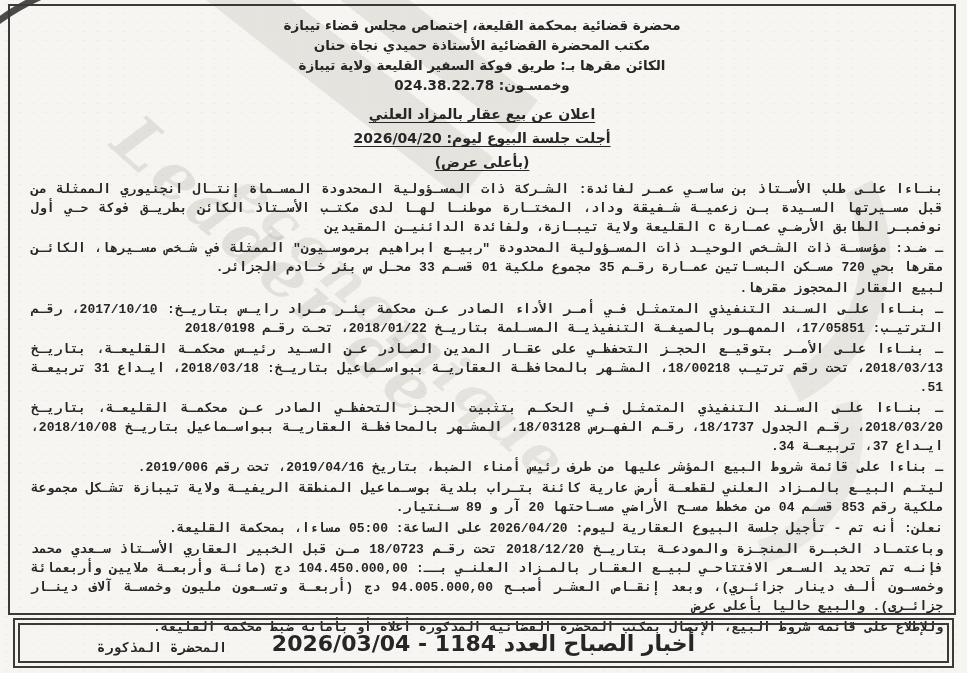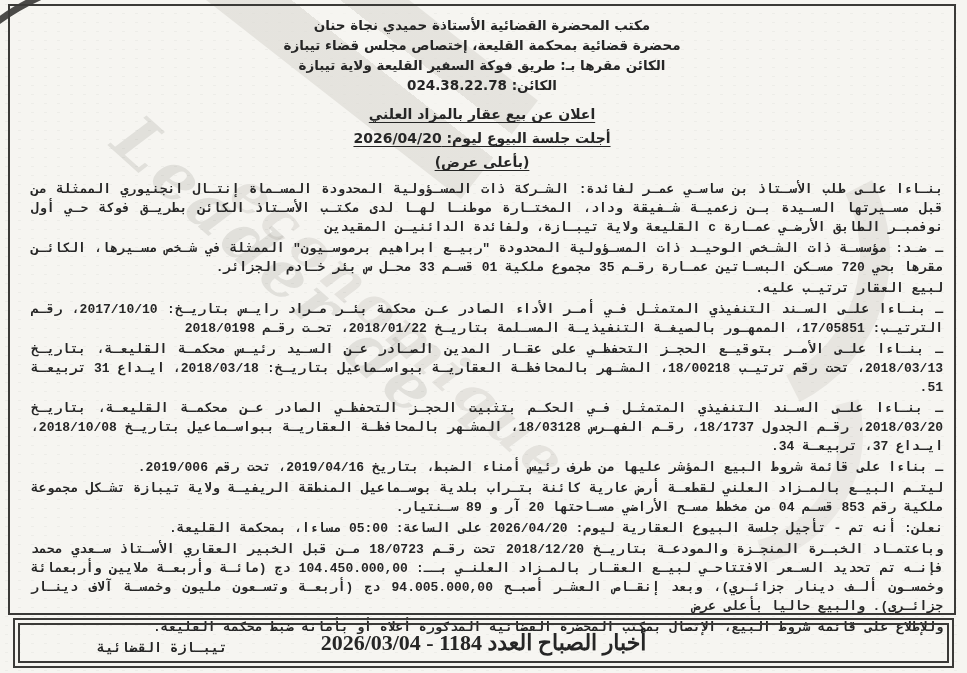--- a/index.html
+++ b/index.html
@@ -115,63 +115,62 @@
   }
   .footer-inner {
     width: 100%; height: 100%;
     border: 2px solid #3b3a38;
     box-sizing: border-box;
     display: flex;
     align-items: center;
     justify-content: center;
     font-weight: bold;
     font-size: 22px;
-    font-family: Liberation Serif, serif;
   }
 </style>
 </head>
 <body>
 
 <div class="paper">
 
   <div class="wm wm-band"></div>
   <div class="wm swoosh-dark"></div>
   <div class="wm wm-arc-right"></div>
   <div class="wm wm-arc-right2"></div>
   <div class="wm wm-text wm-text1">Leader de</div>
   <div class="wm wm-text wm-text2">economique</div>
 
   <div class="main-box">
 
     <div class="office-header">
+      <div>محضرة قضائية بمحكمة القليعة، إختصاص مجلس قضاء تيبازة</div>
       <div>مكتب المحضرة القضائية الأستاذة حميدي نجاة حنان</div>
-      <div>محضرة قضائية بمحكمة القليعة، إختصاص مجلس قضاء تيبازة</div>
       <div>الكائن مقرها بـ: طريق فوكة السفير القليعة ولاية تيبازة</div>
-      <div>الكائن: 024.38.22.78</div>
+      <div>وخمسـون: 024.38.22.78</div>
     </div>
 
     <div class="title-block">
       <span class="t-line"><span>اعلان عن بيع عقار بالمزاد العلني</span></span>
       <span class="t-line"><span>أجلت جلسة البيوع ليوم: 2026/04/20</span></span>
       <span class="t-line"><span>(بأعلى عرض)</span></span>
     </div>
 
     <div class="body-text">
       <p>بنـاءا علـى طلب الأسـتاذ بن ساسـي عمـر لفائدة: الشـركة ذات المسـؤولية المحدودة المسـماة إنتـال انجنيوري الممثلة من قبل مسـيرتها السـيدة بـن زعميـة شـفيقة وداد، المختـارة موطنـا لهـا لدى مكتـب الأسـتاذ الكائن بطريـق فوكة حـي أول نوفمبـر الطابق الأرضـي عمـارة c القليعة ولاية تيبـازة، ولفائدة الدائنيـن المقيدين</p>
       <p>ـ ضـد: مؤسسـة ذات الشـخص الوحيـد ذات المسـؤولية المحدودة "ربيـع ابراهيم برموسـيون" الممثلة في شـخص مسـيرها، الكائـن مقرها بحي 720 مسـكن البسـاتين عمـارة رقـم 35 مجموع ملكية 01 قسـم 33 محـل س بئر خـادم الجزائر.</p>
-      <p>لبيع العقار ترتيـب عليه.</p>
+      <p>لبيع العقار المحجوز مقرها.</p>
       <p>ـ بنـاءا علـى السـند التنفيذي المتمثـل فـي أمـر الأداء الصادر عـن محكمة بئـر مـراد رايـس بتاريـخ: 2017/10/10، رقـم الترتيـب: 17/05851، الممهـور بالصيغـة التنفيذيـة المسـلمة بتاريـخ 2018/01/22، تحـت رقـم 2018/0198</p>
       <p>ـ بنـاءا علـى الأمـر بتوقيـع الحجـز التحفظـي على عقـار المدين الصـادر عـن السـيد رئيـس محكمـة القليعـة، بتاريـخ 2018/03/13، تحت رقم ترتيـب 18/00218، المشـهر بالمحافظـة العقاريـة ببواسـماعيل بتاريـخ: 2018/03/18، ايـداع 31 تربيعـة 51.</p>
       <p>ـ بنـاءا علـى السـند التنفيذي المتمثـل فـي الحكـم بتثبيت الحجـز التحفظـي الصادر عـن محكمـة القليعـة، بتاريـخ 2018/03/20، رقـم الجدول 18/1737، رقـم الفهـرس 18/03128، المشـهر بالمحافظـة العقاريـة ببواسـماعيل بتاريـخ 2018/10/08، ايـداع 37، تربيعـة 34.</p>
       <p>ـ بناءا على قائمة شروط البيع المؤشر عليها من طرف رئيس أمناء الضبط، بتاريخ 2019/04/16، تحت رقم 2019/006.</p>
       <p>ليتـم البيـع بالمـزاد العلني لقطعـة أرض عارية كائنة بتـراب بلدية بوسـماعيل المنطقة الريفيـة ولاية تيبازة تشـكل مجموعة ملكية رقم 853 قسـم 04 من مخطط مسـح الأراضي مسـاحتها 20 آر و 89 سـنتيار.</p>
       <p>نعلن: أنه تم - تأجيل جلسة البيوع العقارية ليوم: 2026/04/20 على الساعة: 05:00 مساءا، بمحكمة القليعة.</p>
       <p>وباعتمـاد الخبـرة المنجـزة والمودعـة بتاريـخ 2018/12/20 تحت رقـم 18/0723 مـن قبل الخبير العقاري الأسـتاذ سـعدي محمد فإنـه تم تحديد السـعر الافتتاحـي لبيـع العقـار بالمـزاد العلنـي بــ: 104.450.000,00 دج (مائـة وأربعـة ملايين وأربعمائة وخمسـون ألـف دينار جزائـري)، وبعد إنقـاص العشـر أصبـح 94.005.000,00 دج (أربعـة وتسـعون مليون وخمسـة آلاف دينـار جزائـري). والبيع حاليا بأعلى عرض</p>
       <p>وللإطلاع على قائمة شروط البيع، الإتصال بمكتب المحضرة القضائية المذكورة أعلاه أو بأمانة ضبط محكمة القليعة.</p>
-      <p class="signature">تيبـازة القضائية</p>
+      <p class="signature">المحضرة المذكورة</p>
     </div>
 
   </div>
 
   <div class="footer-box">
     <div class="footer-inner">
       <span>أخبار الصباح العدد 1184 - 2026/03/04</span>
     </div>
   </div>
 

